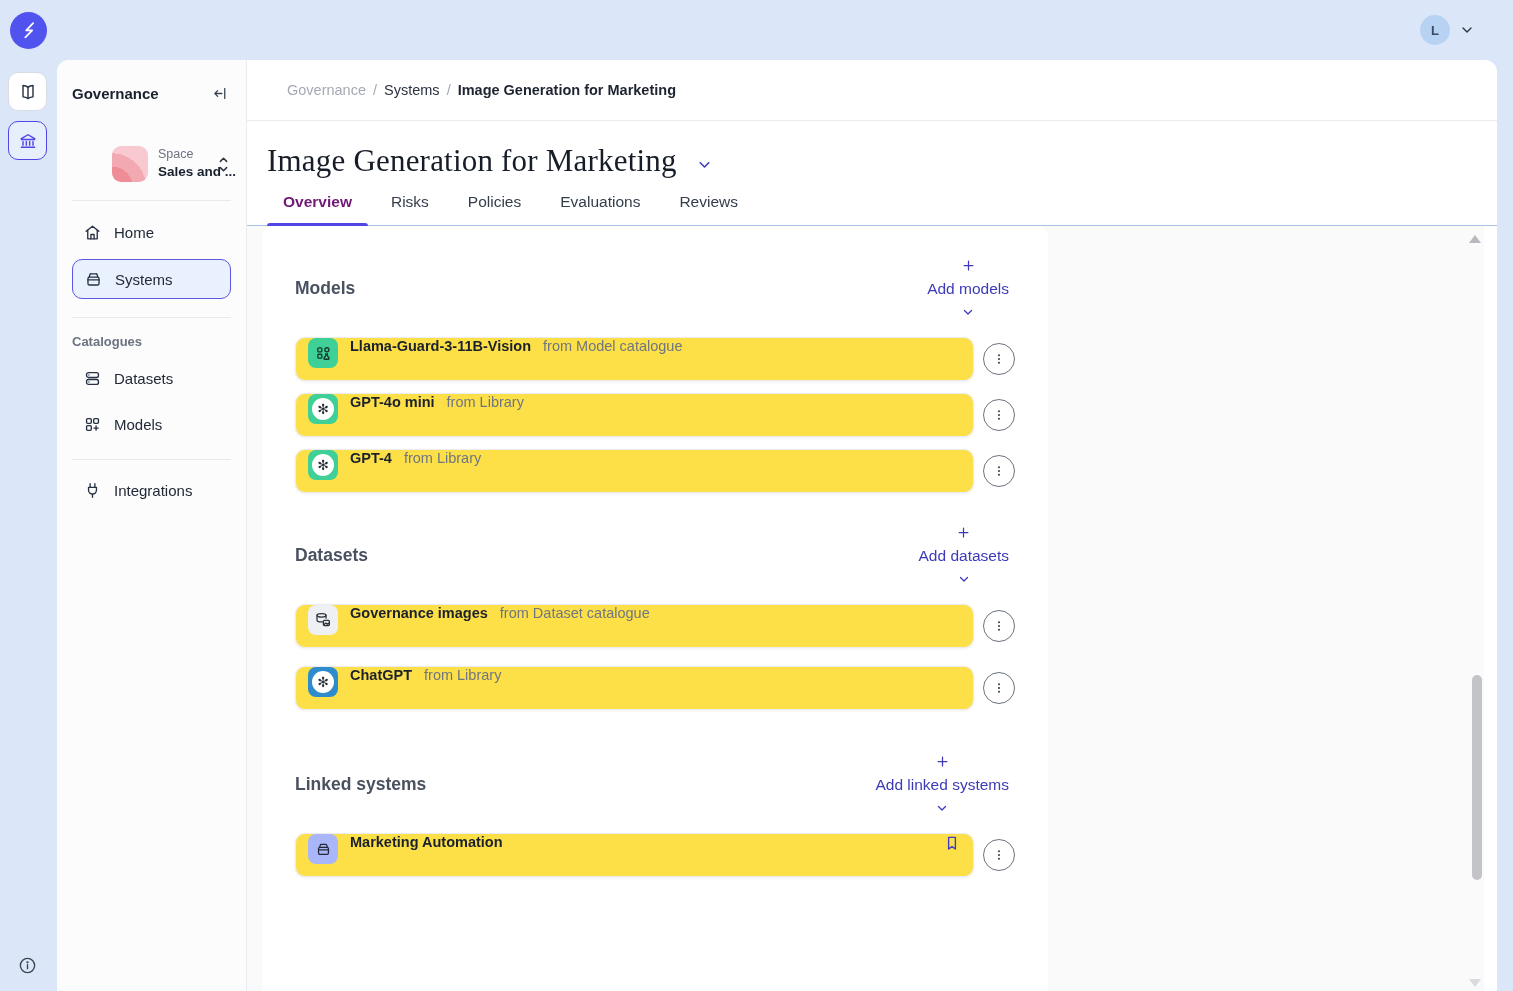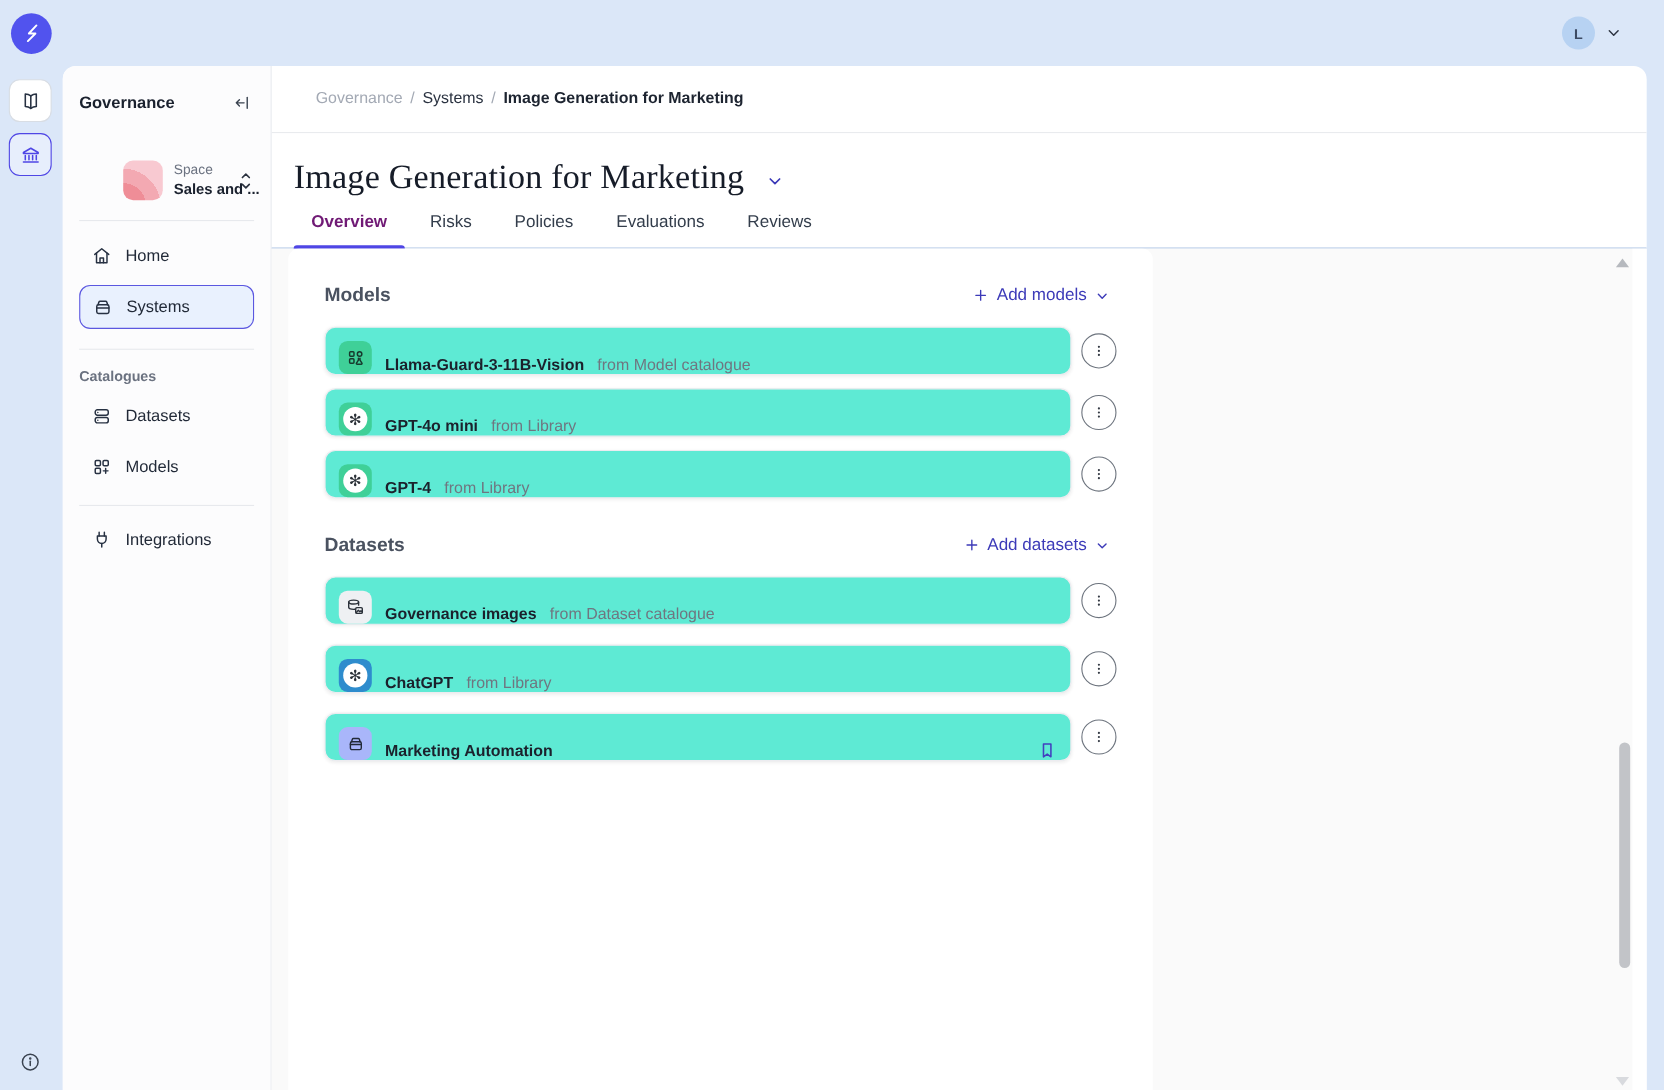--- a/index.html
+++ b/index.html
@@ -54,24 +54,24 @@
   .tab { position:relative; padding:0 16px 14px; font-size:15.5px; color:#333d4b; cursor:pointer; }
   .tab.active { color:#701a75; font-weight:700; }
   .tab.active::after { content:""; position:absolute; left:0; right:0; bottom:-2px; height:4px; background:#4f46e5; border-radius:3px 3px 0 0; }
   
   .scrollarea { flex:1; background:#fafafa; position:relative; overflow:hidden; }
   .panel { position:absolute; top:0; bottom:0; left:15px; width:786px; background:#ffffff; border-radius:10px 10px 0 0; padding:0 33px 60px; }
   .sc-heading { margin-top:28px; font-size:20.5px; font-weight:700; color:#15181e; }
   .section-head { margin-top:32px; display:flex; align-items:center; justify-content:space-between; }
   .section-head.gap-lg { margin-top:44px; }
   .section-title { font-size:17.5px; font-weight:700; color:#4a5260; }
-  .add-btn { display:flex; align-items:center; gap:7px; background:none; border:none; cursor:pointer; color:#3c3ab8; font-size:15.5px; font-weight:500; font-family:inherit; margin-right:6px; }
+  .add-btn { display:flex; align-items:center; gap:7px; background:none; border:none; cursor:pointer; color:#3c3ab8; font-size:15.5px; font-weight:500; font-family:inherit; margin-right:6px;flex-direction:column; }
   .rows { margin-top:18px; }
   .row { display:flex; align-items:center; gap:9px; margin-bottom:12px; }
-  .card { flex:1; height:44px; background:#5eead4; border:1px solid #ececf0; box-shadow:0 1px 3px rgba(23,26,31,.07); border-radius:10px; display:flex; align-items:flex-end; padding:0 12px; gap:12px; cursor:pointer; }
+  .card { flex:1; height:44px; background:#fde047; border:1px solid #ececf0; box-shadow:0 1px 3px rgba(23,26,31,.07); border-radius:10px; display:flex; align-items:flex-start; padding:0 12px; gap:12px; cursor:pointer; }
   .card-icon { width:30px; height:30px; border-radius:8px; display:flex; align-items:center; justify-content:center; flex:0 0 30px; }
   .ci-green { background:#3fd098; }
   .ci-gray { background:#eef0f3; }
   .ci-blue { background:#2e8ccd; }
   .ci-peri { background:#a9b6fa; }
   .openai-disc { width:22px; height:22px; border-radius:50%; background:#fff; display:flex; align-items:center; justify-content:center; font-size:14px; color:#2b3138; line-height:1; }
   .card-name { font-size:14.5px; font-weight:700; color:#1b212c; white-space:nowrap; }
   .card-src { font-size:14.5px; color:#6f7680; white-space:nowrap; }
   .bookmark-btn { margin-left:auto; background:none; border:none; cursor:pointer; display:flex; }
   .kebab { width:32px; height:32px; flex:0 0 32px; border-radius:50%; background:transparent; border:1px solid #6d747e; display:flex; align-items:center; justify-content:center; cursor:pointer; }
@@ -391,20 +391,36 @@
                 <svg width="16" height="16" viewBox="0 0 24 24" fill="#343a44">
                     <circle cx="12" cy="6.5" r="1.5"></circle>
                     <circle cx="12" cy="12" r="1.5"></circle>
                     <circle cx="12" cy="17.5" r="1.5"></circle>
                   </svg>
               </span>
             </button>
           </div>
         </div>
 
+        <div class="section-head gap-lg">
+          <span class="section-title">Linked systems</span>
+          <button class="add-btn">
+            <span>
+              <svg width="15" height="15" viewBox="0 0 24 24" fill="none" stroke="#3c3ab8" stroke-width="2" stroke-linecap="round">
+                  <path d="M12 5v14M5 12h14"></path>
+                </svg>
+            </span>
+            <span>Add linked systems</span>
+            <span>
+              <svg width="14" height="14" viewBox="0 0 24 24" fill="none" stroke="#3c3ab8" stroke-width="2.2" stroke-linecap="round" stroke-linejoin="round">
+                  <path d="M6 9.5l6 6 6-6"></path>
+                </svg>
+            </span>
+          </button>
+        </div>
         <div class="rows">
           <div class="row">
             <div class="card">
               <span class="card-icon ci-peri">
                 <svg width="17" height="17" viewBox="0 0 24 24" fill="none" stroke="#222a38" stroke-width="1.8" stroke-linecap="round" stroke-linejoin="round">
                   <path d="M6.5 9 7.5 5.8A1.5 1.5 0 0 1 9 4.8h6a1.5 1.5 0 0 1 1.5 1L17.5 9"></path>
                   <rect x="5" y="9" width="14" height="10" rx="2"></rect>
                     <path d="M5 12.5h14"></path>
                 </svg>
               </span>

